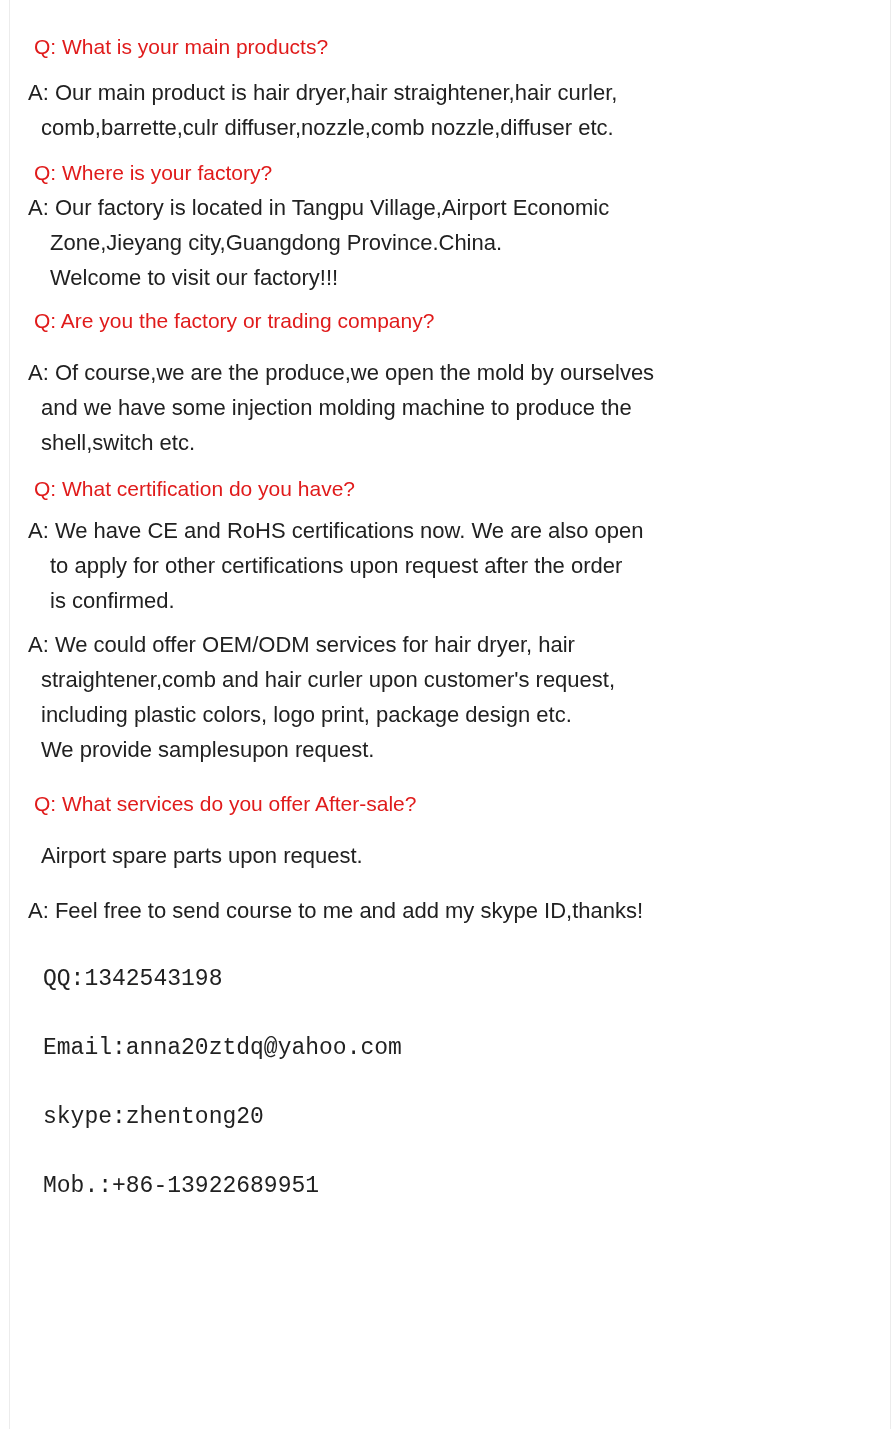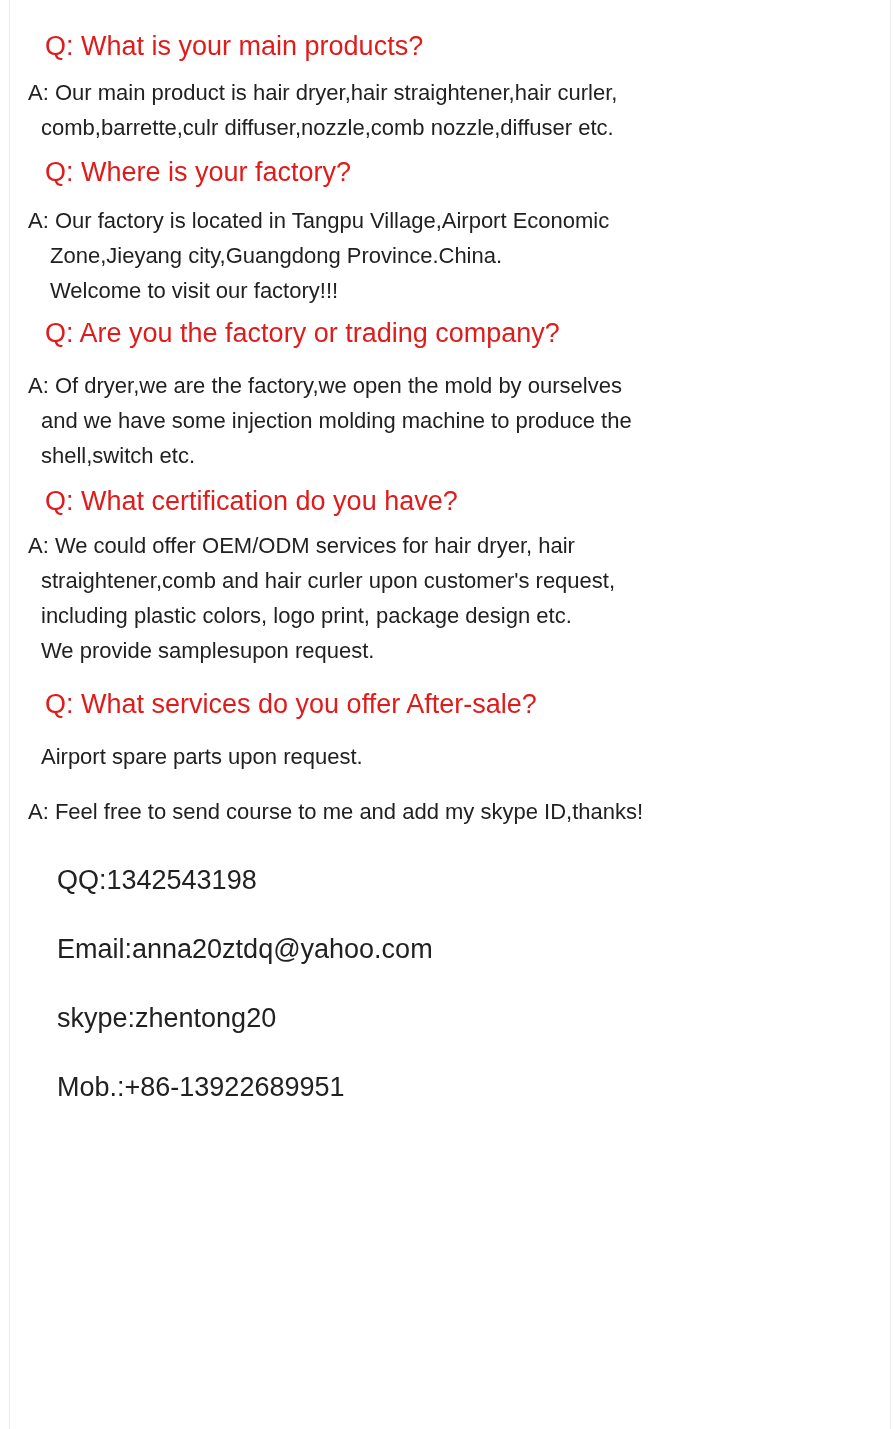--- a/index.html
+++ b/index.html
@@ -24,76 +24,82 @@
     position: absolute;
     top: 0;
     width: 1px;
     height: 1429px;
     background: #ececec;
   }
   .edge-line.left  { left: 9px; }
   .edge-line.right { left: 890px; }
 
   .q {
-    font-size: 27px;
+    font-size: 21px;
     line-height: 35px;
     color: var(--question_color, #e01b1b);
-    margin-left: 17px;
+    margin-left: 6px;
     white-space: nowrap;
     overflow: hidden;
   }
   .a {
     font-size: 22px;
     line-height: 35px;
     color: var(--text_color, #212121);
   }
   .a .line {
     white-space: nowrap;
     overflow: hidden;
   }
   .a .cont  { padding-left: 13px; }
   .a .cont2 { padding-left: 22px; }
 
   .contact {
-    font-size: 27px;
+    font-size: 23px;
     line-height: 35px;
-    margin-left: 29px;
+    margin-left: 15px;
     margin-top: 34px;
     white-space: nowrap;
     overflow: hidden;
+    font-family: Liberation Mono, monospace;
   }
 </style>
 </head>
 <body>
 
 <div class="page">
   <div class="edge-line left"></div>
   <div class="edge-line right"></div>
 
   <div class="q">Q: What is your main products?</div>
   <div class="a" style="margin-top:11px">
     <div class="line">A: Our main product is hair dryer,hair straightener,hair curler,</div>
     <div class="line cont">comb,barrette,culr diffuser,nozzle,comb nozzle,diffuser etc.</div>
   </div>
 
   <div class="q" style="margin-top:10px">Q: Where is your factory?</div>
-  <div class="a" style="margin-top:13px">
+  <div class="a" style="">
     <div class="line">A: Our factory is located in Tangpu Village,Airport Economic</div>
     <div class="line cont2">Zone,Jieyang city,Guangdong Province.China.</div>
     <div class="line cont2">Welcome to visit our factory!!!</div>
   </div>
 
   <div class="q" style="margin-top:8px">Q: Are you the factory or trading company?</div>
   <div class="a" style="margin-top:17px">
-    <div class="line">A: Of dryer,we are the factory,we open the mold by ourselves</div>
+    <div class="line">A: Of course,we are the produce,we open the mold by ourselves</div>
     <div class="line cont">and we have some injection molding machine to produce the</div>
     <div class="line cont">shell,switch etc.</div>
   </div>
 
   <div class="q" style="margin-top:11px">Q: What certification do you have?</div>
+  <div class="a" style="margin-top:7px">
+    <div class="line">A: We have CE and RoHS certifications now. We are also open</div>
+    <div class="line cont2">to apply for other certifications upon request after the order</div>
+    <div class="line cont2">is confirmed.</div>
+  </div>
 
   <div class="a" style="margin-top:9px">
     <div class="line">A: We could offer OEM/ODM services for hair dryer, hair</div>
     <div class="line cont">straightener,comb and hair curler upon customer's request,</div>
     <div class="line cont">including plastic colors, logo print, package design etc.</div>
     <div class="line cont">We provide samplesupon request.</div>
   </div>
 
   <div class="q" style="margin-top:19px">Q: What services do you offer After-sale?</div>
   <div class="a" style="margin-top:17px">

